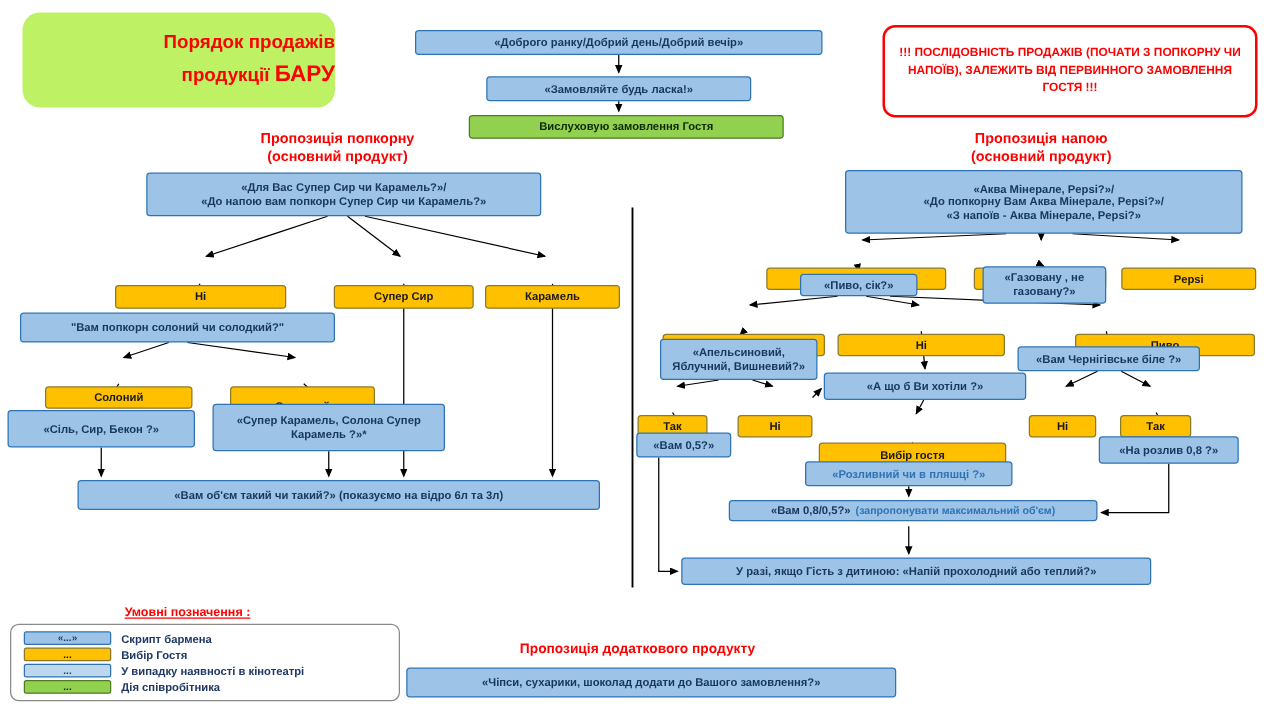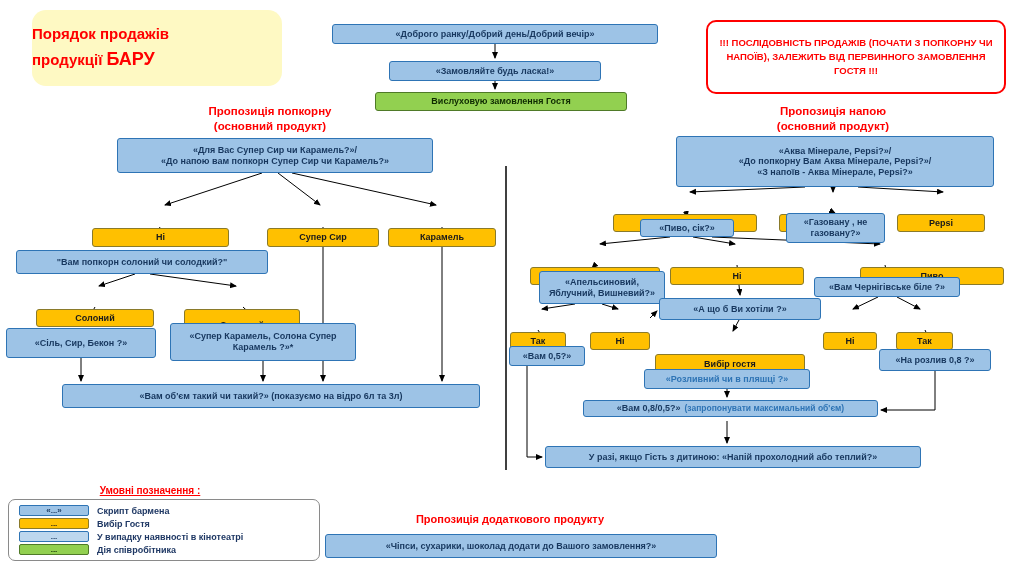--- a/index.html
+++ b/index.html
@@ -4,23 +4,23 @@
 <style>
   * { margin:0; padding:0; box-sizing:border-box; }
   body { font-family:"Liberation Sans", sans-serif; background:#fff; }
   .stage { position:relative; width:1024px; height:574px; background:#ffffff; overflow:hidden; }
   svg.wires { position:absolute; left:0; top:0; z-index:1; pointer-events:none; }
   .node { position:absolute; z-index:2; display:flex; flex-direction:column; align-items:center; justify-content:center;
           text-align:center; font-weight:bold; font-size:9px; line-height:1.18; border:1px solid; border-radius:3px; padding:1px 3px; }
   .blue   { background:#9DC3E6; border-color:#2E74B5; color:#17375E; }
   .orange { background:#FFC000; border-color:#8a7a2a; color:#1a1a1a;margin-top:20px; }
   .green  { background:#92D050; border-color:#4f7a28; color:#0e2a00; }
-  .title-box { position:absolute; left:32px; top:10px; width:250px; height:76px; z-index:2;
-               background:#fef9c3; border-radius:14px; color:#FF0000; font-weight:bold;
-               display:flex; flex-direction:column; align-items:flex-start; justify-content:center; font-size:15px; line-height:1.5; }
+  .title-box { position:absolute; left:18px; top:10px; width:250px; height:76px; z-index:2;
+               background:#bef264; border-radius:14px; color:#FF0000; font-weight:bold;
+               display:flex; flex-direction:column; align-items:flex-end; justify-content:center; font-size:15px; line-height:1.5; }
   .title-box .big { font-size:18px; }
   .warning-box { position:absolute; left:706px; top:20px; width:300px; height:74px; z-index:2;
                  background:#fff; border:2.5px solid #FF0000; border-radius:10px; color:#FF0000;
                  font-weight:bold; font-size:9.5px; text-align:center; display:flex; align-items:center; justify-content:center;
                  padding:4px 8px; line-height:1.45; }
   .red-heading { position:absolute; z-index:2; color:#FF0000; font-weight:bold; font-size:11.5px; text-align:center; line-height:1.3; }
   .lite { color:#2E74B5; }
   .note { color:#2E74B5; font-size:8.5px; font-weight:bold; }
   .legend-box { position:absolute; left:8px; top:499px; width:312px; height:62px; z-index:2;
                 border:1.2px solid #8a8a8a; border-radius:7px; background:#fff;
@@ -127,27 +127,27 @@
     <div>Пропозиція напою</div>
     <div>(основний продукт)</div>
   </div>
   <div class="node blue" style="left:676px;top:136px;width:318px;height:51px;">
     <span>«Аква Мінерале, Pepsi?»/</span>
     <span>«До попкорну Вам Аква Мінерале, Pepsi?»/</span>
     <span>«З напоїв - Аква Мінерале, Pepsi?»</span>
   </div>
   <div class="node orange" style="left:613px;top:194px;width:144px;height:18px;">Ні</div>
   <div class="node orange" style="left:779px;top:194px;width:106px;height:18px;">Аква Мінерале</div>
-  <div class="node orange" style="left:897px;top:194px;width:88px;height:18px;">Pepsi</div>
+  <div class="node orange" style="left:897px;top:194px;width:108px;height:18px;">Pepsi</div>
   <div class="node blue" style="left:640px;top:219px;width:94px;height:18px;">«Пиво, сік?»</div>
   <div class="node blue" style="left:786px;top:213px;width:99px;height:30px;">«Газовану , не газовану?»</div>
   <div class="node orange" style="left:530px;top:247px;width:130px;height:18px;">Сік</div>
   <div class="node orange" style="left:670px;top:247px;width:134px;height:18px;">Ні</div>
   <div class="node orange" style="left:860px;top:247px;width:144px;height:18px;">Пиво</div>
-  <div class="node blue" style="left:539px;top:271px;width:126px;height:33px;">«Апельсиновий, Яблучний, Вишневий?»</div>
+  <div class="node blue" style="left:528px;top:271px;width:126px;height:33px;">«Апельсиновий, Яблучний, Вишневий?»</div>
   <div class="node blue" style="left:814px;top:277px;width:146px;height:20px;">«Вам Чернігівське біле ?»</div>
   <div class="node orange" style="left:510px;top:312px;width:56px;height:18px;">Так</div>
   <div class="node orange" style="left:590px;top:312px;width:60px;height:18px;">Ні</div>
   <div class="node blue" style="left:659px;top:298px;width:162px;height:22px;">«А що б Ви хотіли ?»</div>
   <div class="node orange" style="left:823px;top:312px;width:54px;height:18px;">Ні</div>
   <div class="node orange" style="left:896px;top:312px;width:57px;height:18px;">Так</div>
   <div class="node blue" style="left:509px;top:346px;width:76px;height:20px;">«Вам 0,5?»</div>
   <div class="node orange" style="left:655px;top:334px;width:150px;height:20px;">Вибір гостя</div>
   <div class="node blue" style="left:879px;top:349px;width:112px;height:22px;">«На розлив 0,8 ?»</div>
   <div class="node blue lite" style="left:644px;top:369px;width:166px;height:20px;">«Розливний чи в пляшці ?»</div>

